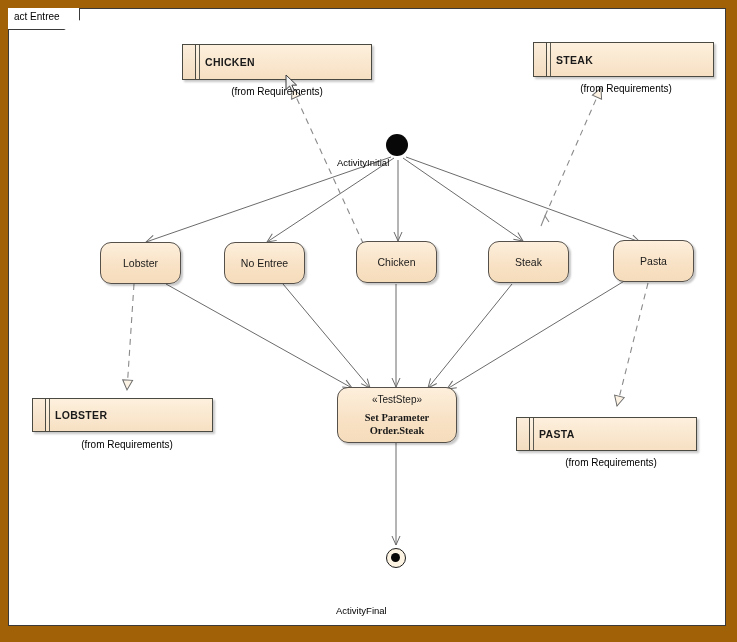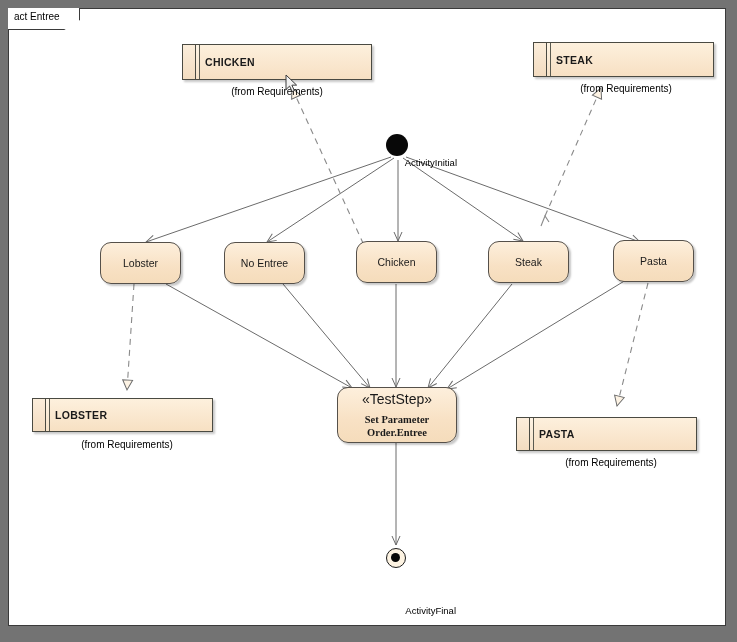--- a/index.html
+++ b/index.html
@@ -13,21 +13,21 @@
     font-family: "Liberation Sans", sans-serif;
     overflow: hidden;
     position: relative;
   }
 
   #canvas {
     position: absolute;
     left: 0; top: 0;
     width: 737px;
     height: 642px;
-    background: #737373;
+    background: #a16207;
   }
 
   
   .frame {
     position: absolute;
     left: 8px;
     top: 8px;
     width: 718px;
     height: 618px;
     border: 1px solid #3a3a3a;
@@ -134,21 +134,21 @@
     border: 1px solid #55504a;
     border-radius: 11px;
     background: linear-gradient(to bottom, #fdefdc 0%, #f8e1c4 60%, #f5dcbb 100%);
     box-shadow: 2px 2px 2px rgba(0,0,0,0.22);
     display: flex;
     flex-direction: column;
     align-items: center;
     justify-content: center;
   }
   .teststep .stereo {
-    font-size: 14px;
+    font-size: 10px;
     color: #1a1a1a;
     margin-bottom: 6px;
     white-space: nowrap;
   }
   .teststep .l1, .teststep .l2 {
     font-size: 10.5px;
     font-weight: bold;
     color: #1a1a1a;
     white-space: nowrap;
     line-height: 13px;
@@ -161,21 +161,21 @@
     width: 22px;
     height: 22px;
     border-radius: 50%;
     background: #080808;
   }
   .node-caption {
     position: absolute;
     font-size: 9.5px;
     color: #000000;
     white-space: nowrap;
-    text-align: right;
+    text-align: left;
   }
 
   
   .final-node {
     position: absolute;
     width: 20px;
     height: 20px;
     border-radius: 50%;
     border: 1.5px solid #1a1a1a;
     background: #fdf3e2;
@@ -292,21 +292,21 @@
     <div class="label">Steak</div>
   </div>
 
   <div class="action" style="left:613px; top:240px; width:81px; height:42px;">
     <div class="label">Pasta</div>
   </div>
 
   <div class="teststep" style="left:337px; top:387px; width:120px; height:56px;">
     <div class="stereo">«TestStep»</div>
     <div class="l1">Set Parameter</div>
-    <div class="l2">Order.Entree</div>
+    <div class="l2">Order.Steak</div>
   </div>
 
   <div class="final-node" style="left:386px; top:548px;">
     <div class="inner"></div>
   </div>
   <div class="node-caption" style="left:336px; top:605px; width:120px;">ActivityFinal</div>
 
   <svg class="cursor" style="left:285px; top:74px;" viewBox="0 0 14 20">
     <path d="M1,1 L1,15.5 L4.6,12.1 L7.1,17.6 L9.4,16.6 L6.9,11.2 L11.6,11.1 z" fill="#f2f2f2" stroke="#3a3a3a" stroke-width="1"></path>
   </svg>

